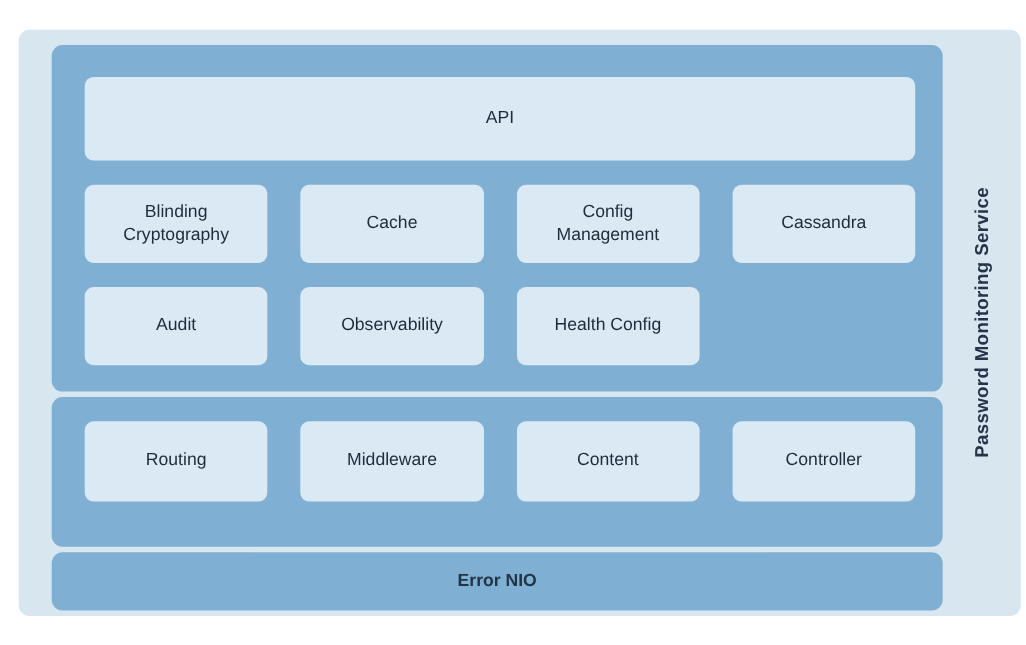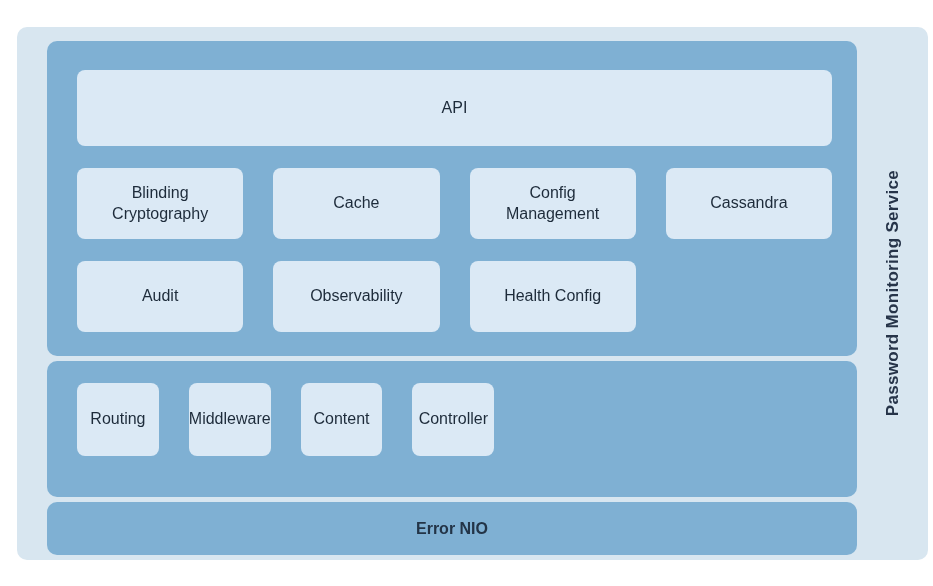--- a/index.html
+++ b/index.html
@@ -43,21 +43,21 @@
     padding: 29px 25px 0 30px;
     display: flex;
     flex-direction: column;
     gap: 22px;
   }
   .panel-vapor {
     height: 136px;
     margin-bottom: 5px;
     padding: 22px 25px 0 30px;
     display: flex;
-    flex-direction: row;
+    flex-direction: column;
   }
   .panel-nio {
     height: 53px;
     display: flex;
     align-items: center;
     justify-content: center;
   }
   .grid-row {
     display: grid;
     grid-template-columns: repeat(4, 1fr);

